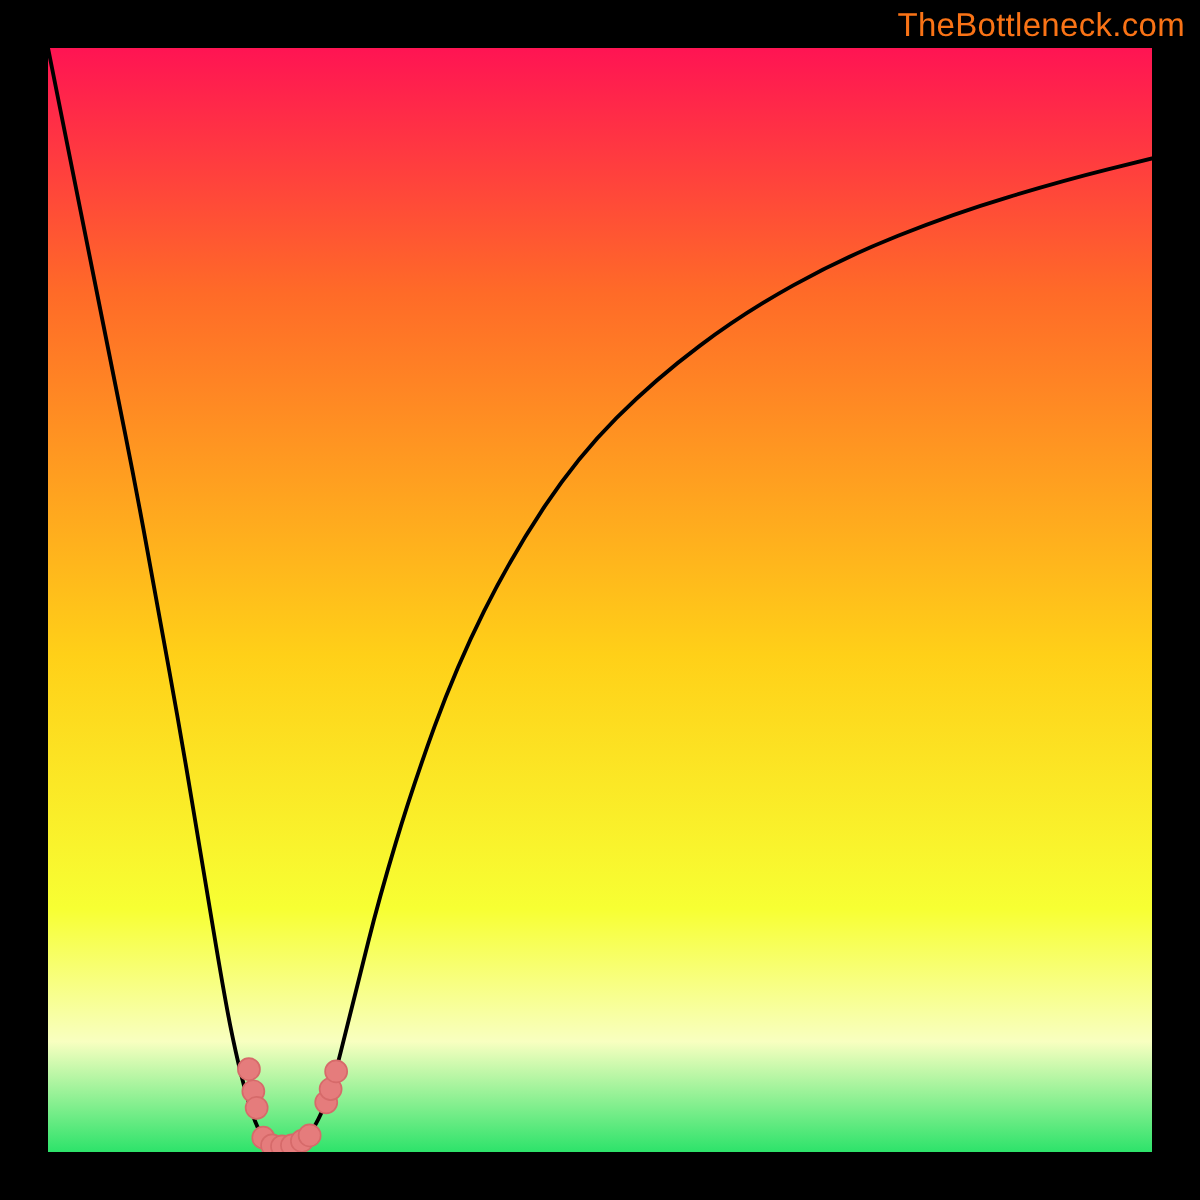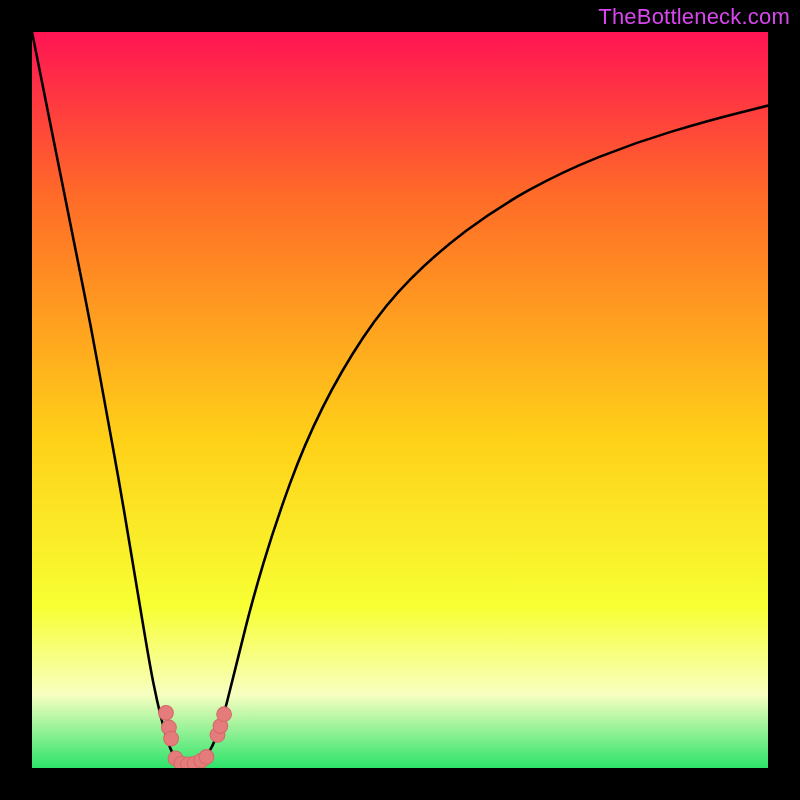--- a/index.html
+++ b/index.html
@@ -41,21 +41,21 @@
     width: 100%;
     height: 100%;
     overflow: visible;
   }
   .watermark {
     position: absolute;
     top: 4px;
     right: 10px;
     font-size: 22px;
     font-weight: 500;
-    color: #d946ef;
+    color: #f97316;
     letter-spacing: 0.2px;
   }
 </style>
 </head>
 <body>
 
 <div class="frame">
 
   <div class="watermark">TheBottleneck.com</div>
 

